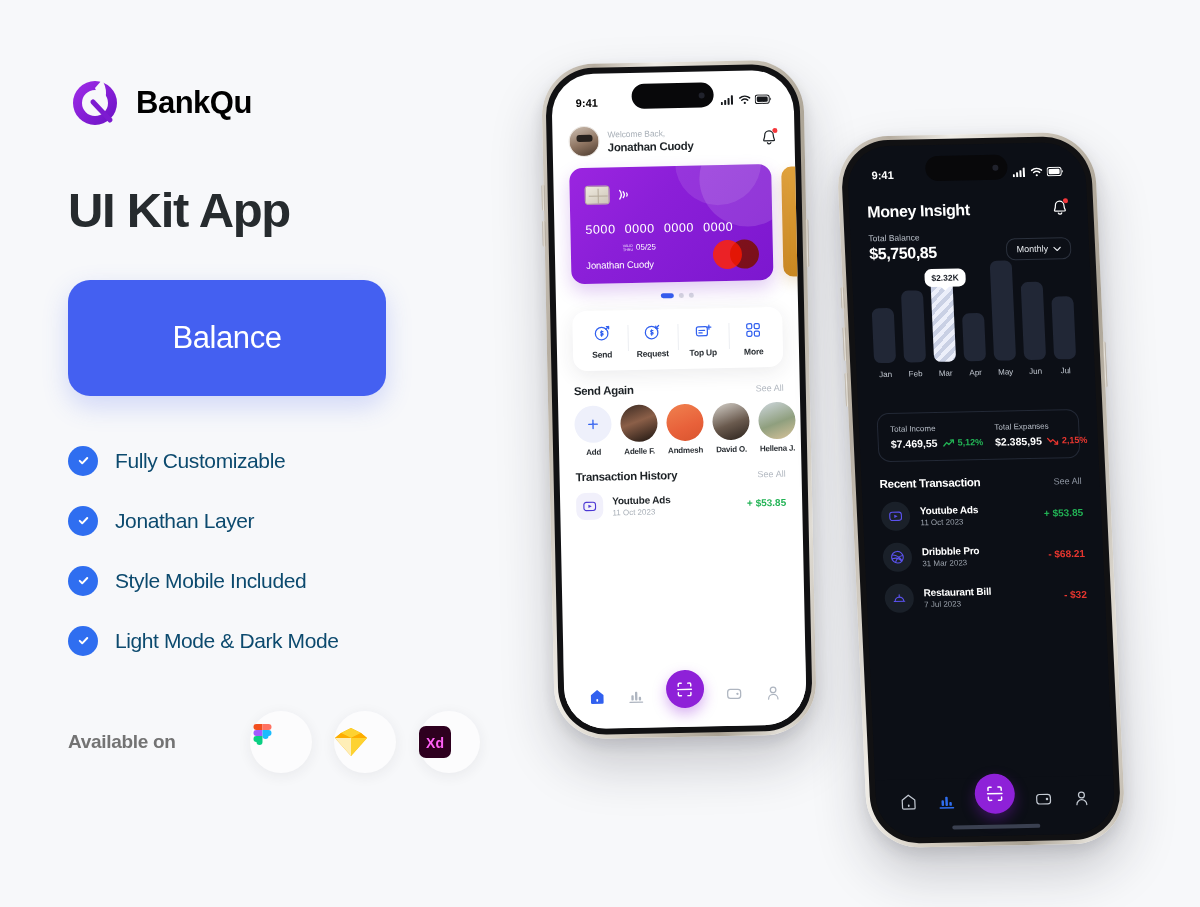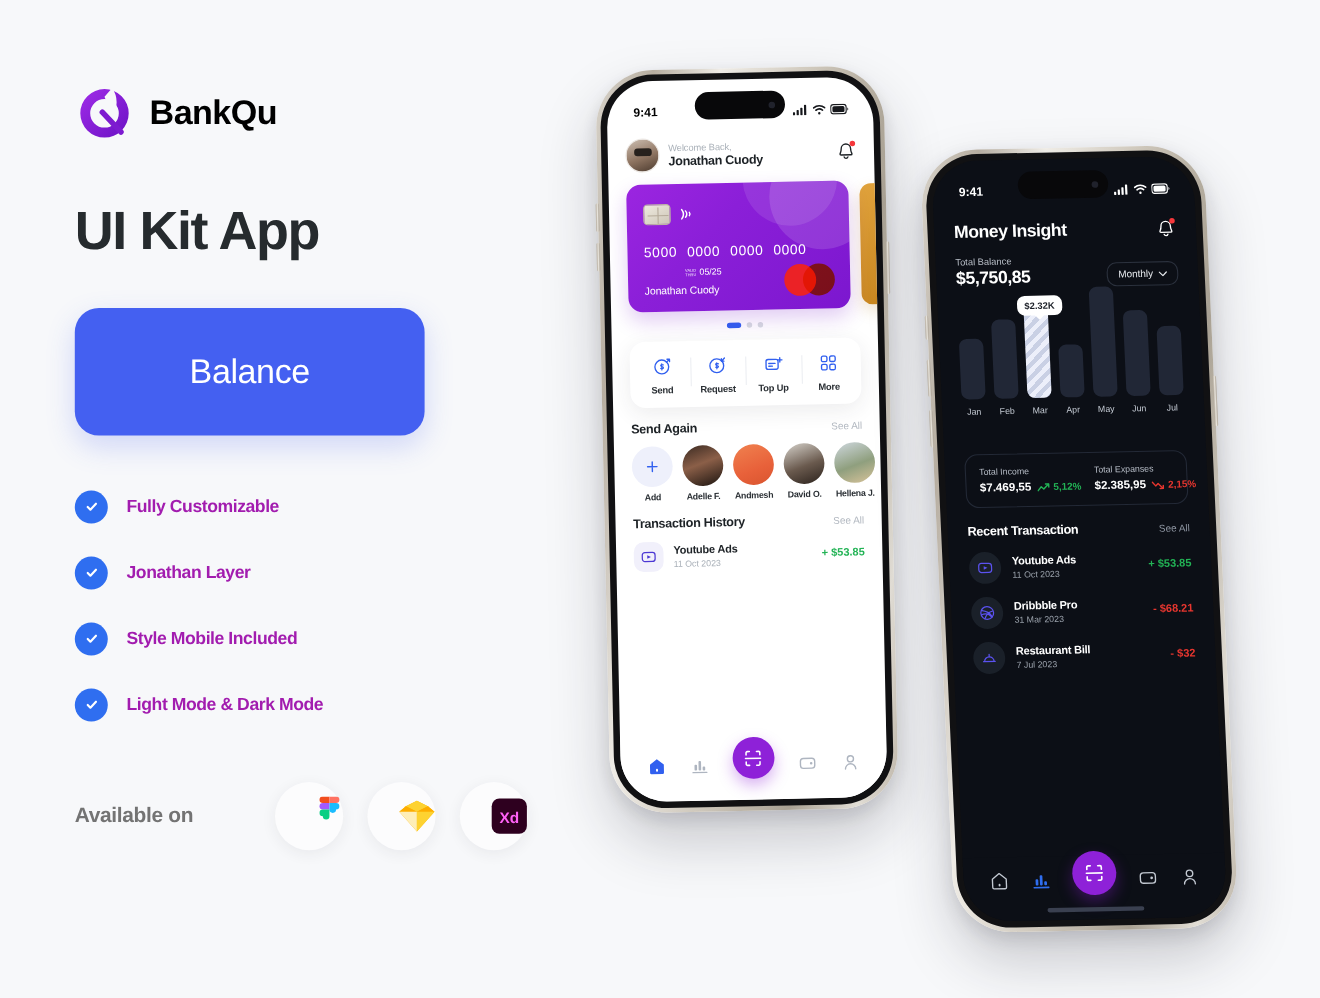--- a/index.html
+++ b/index.html
@@ -25,27 +25,27 @@
   .badge { margin-top: 40px; width: 318px; height: 116px; background: #4460f1;
            border-radius: 22px; display: flex; align-items: center; justify-content: center;
            gap: 13px; box-shadow: 0 10px 26px rgba(68,96,241,.22); }
   .badge-num { font-size: 52px; font-weight: 700; color: #fff; letter-spacing: -1.5px; }
   .badge-word { font-size: 31px; font-weight: 400; color: #fff; letter-spacing: -0.4px; }
 
   .checks { margin-top: 50px; display: flex; flex-direction: column; gap: 30px; }
   .check-row { display: flex; align-items: center; gap: 17px; }
   .check-circle { width: 30px; height: 30px; border-radius: 50%; background: #2f6ef0;
                   display: flex; align-items: center; justify-content: center; flex: 0 0 auto; }
-  .check-label { font-size: 16px; font-weight: 700; color: #a21caf; letter-spacing: -0.4px; }
+  .check-label { font-size: 21px; font-weight: 400; color: #0c4a6e; letter-spacing: -0.4px; }
 
   .avail { margin-top: 55px; display: flex; align-items: center; gap: 22px; }
   .avail-label { font-size: 19px; font-weight: 700; color: #737373; letter-spacing: -0.3px;
                  width: 160px; }
   .tool { width: 62px; height: 62px; border-radius: 50%; background: #fcfcfd;
-          display: flex; align-items: center; justify-content: flex-end;
+          display: flex; align-items: center; justify-content: flex-start;
           box-shadow: 0 3px 14px rgba(40,45,60,.07); }
 
   
   .phone { position: absolute; }
 
   .frame { position: absolute; inset: 0; border-radius: 52px;
            background: linear-gradient(100deg,#d9d4cb 0%, #b6ada0 14%, #efece6 30%,
                        #cfc8bc 52%, #a9a193 74%, #e2ded6 90%, #bdb5a8 100%);
            box-shadow: 0 26px 52px rgba(30,34,45,.22), 0 6px 16px rgba(30,34,45,.12); }
   .frame-inner { position: absolute; inset: 4px; border-radius: 48px; background: #111113; }

